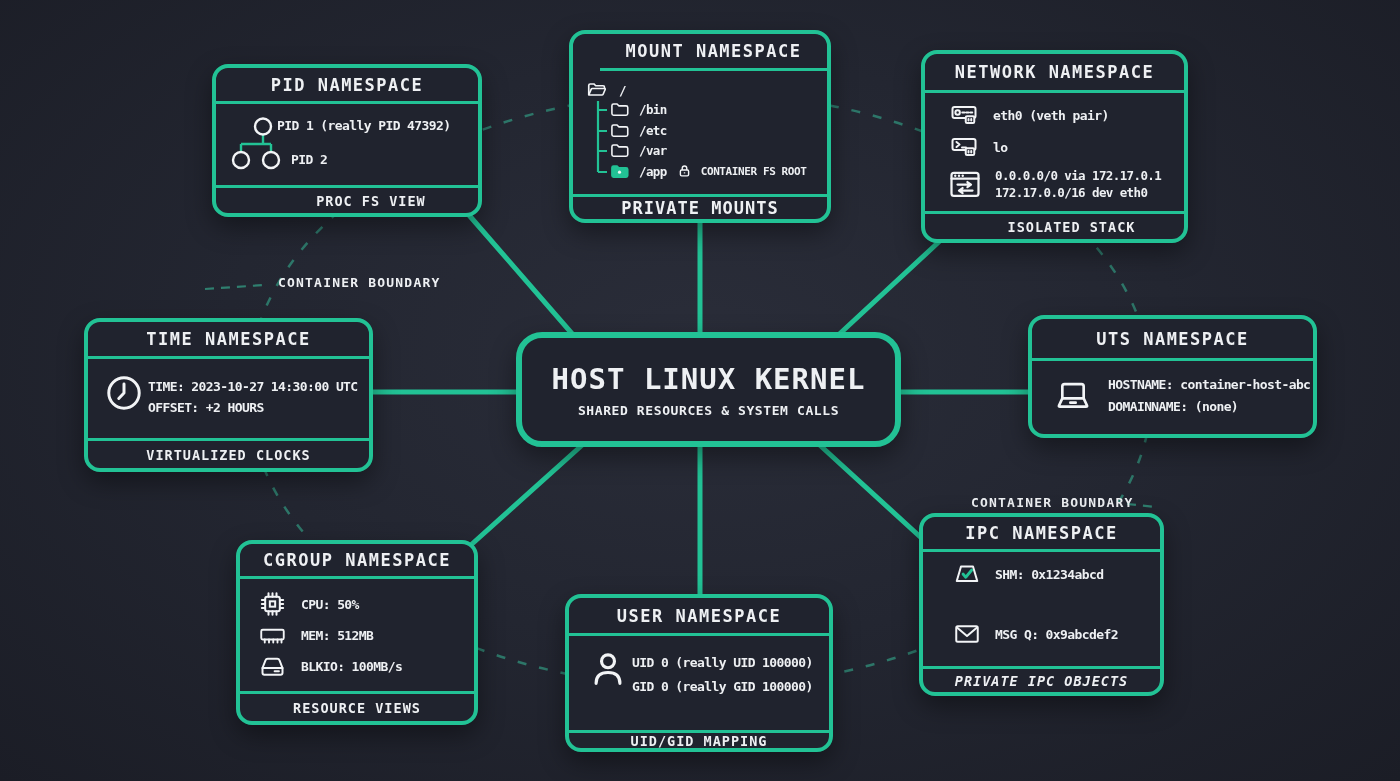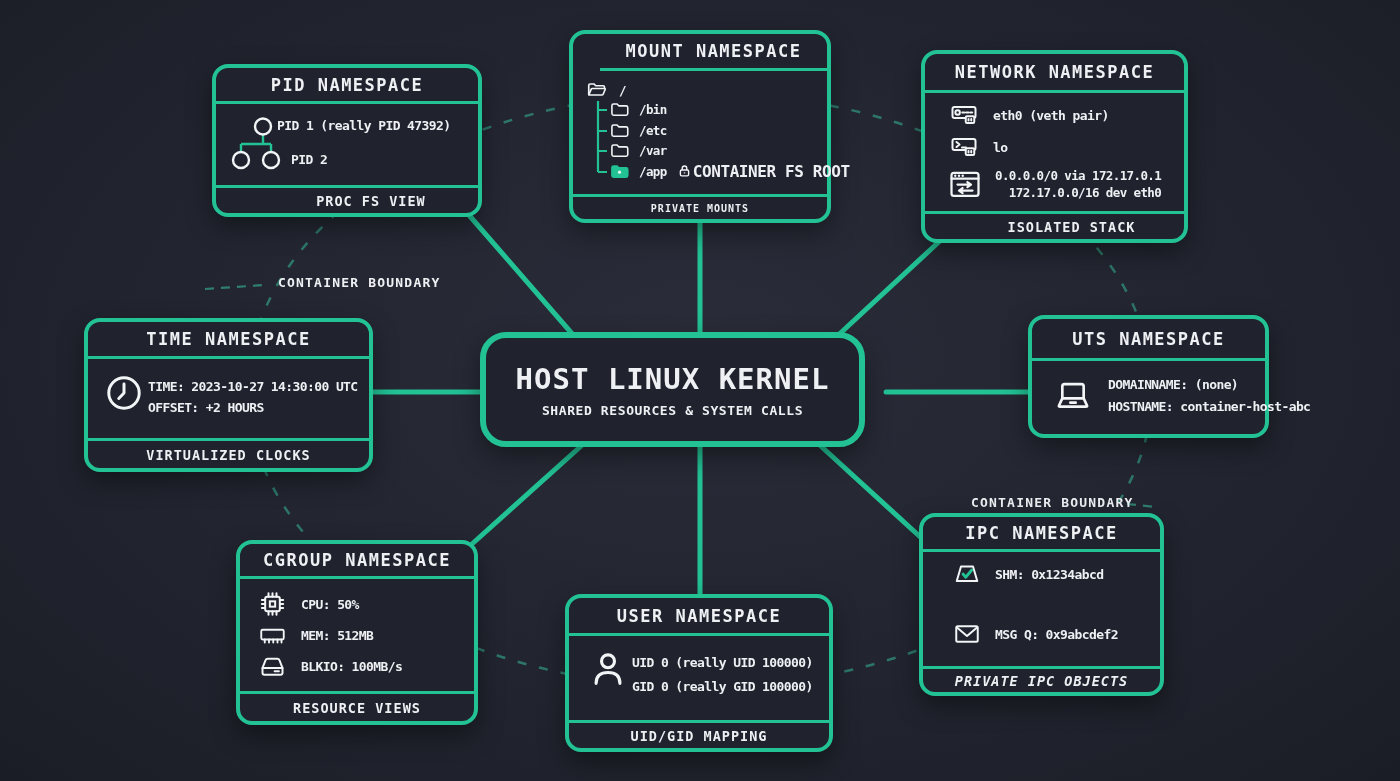--- a/index.html
+++ b/index.html
@@ -39,56 +39,56 @@
   .ns-body{position:relative;flex:1;font-weight:bold;font-size:13px;letter-spacing:-0.6px;white-space:nowrap;}
   .icon-row{position:absolute;display:flex;align-items:center;}
   .row-text{margin-left:12px;}
   .two-line{line-height:17px;font-size:12.5px;}
   
   #box-pid{left:212px;top:64px;width:270px;height:153px;}
   #box-pid .ns-header{height:36px;}
   #box-pid .ns-footer{height:28px;padding-left:48px;}
   #box-mount{left:569px;top:30px;width:262px;height:193px;}
   #box-mount .ns-header{height:37px;margin-left:27px;}
-  #box-mount .ns-footer{height:25px;font-size:10px;}
-  #box-network{left:921px;top:50px;width:267px;height:193px;text-align:right;}
+  #box-mount .ns-footer{height:25px;font-size:17px;}
+  #box-network{left:921px;top:50px;width:267px;height:193px;}
   #box-network .ns-header{height:39px;}
   #box-network .ns-footer{height:28px;padding-left:34px;}
   #box-time{left:84px;top:318px;width:289px;height:154px;}
   #box-time .ns-header{height:37px;}
   #box-time .ns-footer{height:30px;}
-  #box-uts{left:1028px;top:315px;width:241px;height:123px;}
+  #box-uts{left:1028px;top:315px;width:289px;height:123px;}
   #box-uts .ns-header{height:42px;}
   #box-cgroup{left:236px;top:540px;width:242px;height:185px;}
   #box-cgroup .ns-header{height:35px;}
   #box-cgroup .ns-footer{height:30px;}
   #box-user{left:565px;top:594px;width:268px;height:158px;}
   #box-user .ns-header{height:38px;}
-  #box-user .ns-footer{height:28px;}
+  #box-user .ns-footer{height:18px;}
   #box-ipc{left:919px;top:513px;width:245px;height:183px;}
   #box-ipc .ns-header{height:35px;}
   #box-ipc .ns-footer{height:26px;font-style:italic;}
   
   #box-center{
-    left:480px;top:332px;width:385px;height:115px;
+    left:516px;top:332px;width:385px;height:115px;
     border-width:6px;border-radius:26px;
     align-items:center;justify-content:center;
   }
   .center-title{font-weight:bold;font-size:29px;letter-spacing:1px;white-space:nowrap;}
   .center-sub{font-weight:bold;font-size:13px;letter-spacing:0.6px;margin-top:7px;white-space:nowrap;}
   
   .boundary-label{
     position:absolute;z-index:2;font-weight:bold;font-size:13px;letter-spacing:1.2px;white-space:nowrap;
   }
   #label-boundary-1{left:278px;top:275px;}
   #label-boundary-2{left:971px;top:495px;}
   
   .tree-row{position:absolute;display:flex;align-items:center;}
   .tree-label{margin-left:10px;font-size:12.5px;}
-  .tree-badge{margin-left:0;font-size:16px;letter-spacing:-0.4px;}
+  .tree-badge{margin-left:8px;font-size:11px;letter-spacing:-0.4px;}
   .lock-wrap{margin-left:9px;display:flex;align-items:center;}
   
   .line-stack{position:absolute;font-size:13px;}
 </style>
 </head>
 <body>
 
 <div class="canvas">
 
   <svg class="wire-layer" width="1400" height="781" viewBox="0 0 1400 781">
@@ -260,22 +260,22 @@
     <div class="ns-header">UTS NAMESPACE</div>
     <div class="ns-body">
       <svg style="position:absolute;left:18px;top:14px" width="46" height="40" viewBox="0 0 24 24">
         <g stroke="#f2f4f6" stroke-width="1.6" fill="none" stroke-linejoin="round" stroke-linecap="round">
           <path d="M5.6,14 V6.8 q0,-1.3 1.3,-1.3 h10.2 q1.3,0 1.3,1.3 V14"></path>
           <path d="M3.6,18.3 L5.6,14 h12.8 l2,4.3 q0.3,0.7 -0.6,0.7 H4.2 q-0.9,0 -0.6,-0.7 z"></path>
           <path d="M10.4,16.6 h3.2"></path>
         </g>
       </svg>
       <div class="line-stack" style="left:76px;top:13px;line-height:22px">
+        <div>HOSTNAME: container-host-abc</div>
         <div>DOMAINNAME: (none)</div>
-        <div>HOSTNAME: container-host-abc</div>
       </div>
     </div>
   </div>
 
   <div class="ns-box" id="box-cgroup">
     <div class="ns-header">CGROUP NAMESPACE</div>
     <div class="ns-body">
       <div class="icon-row" style="left:16px;top:9px">
         <svg width="33" height="32" viewBox="0 0 24 24">
           <g stroke="#f2f4f6" stroke-width="1.5" fill="none" stroke-linecap="round">

